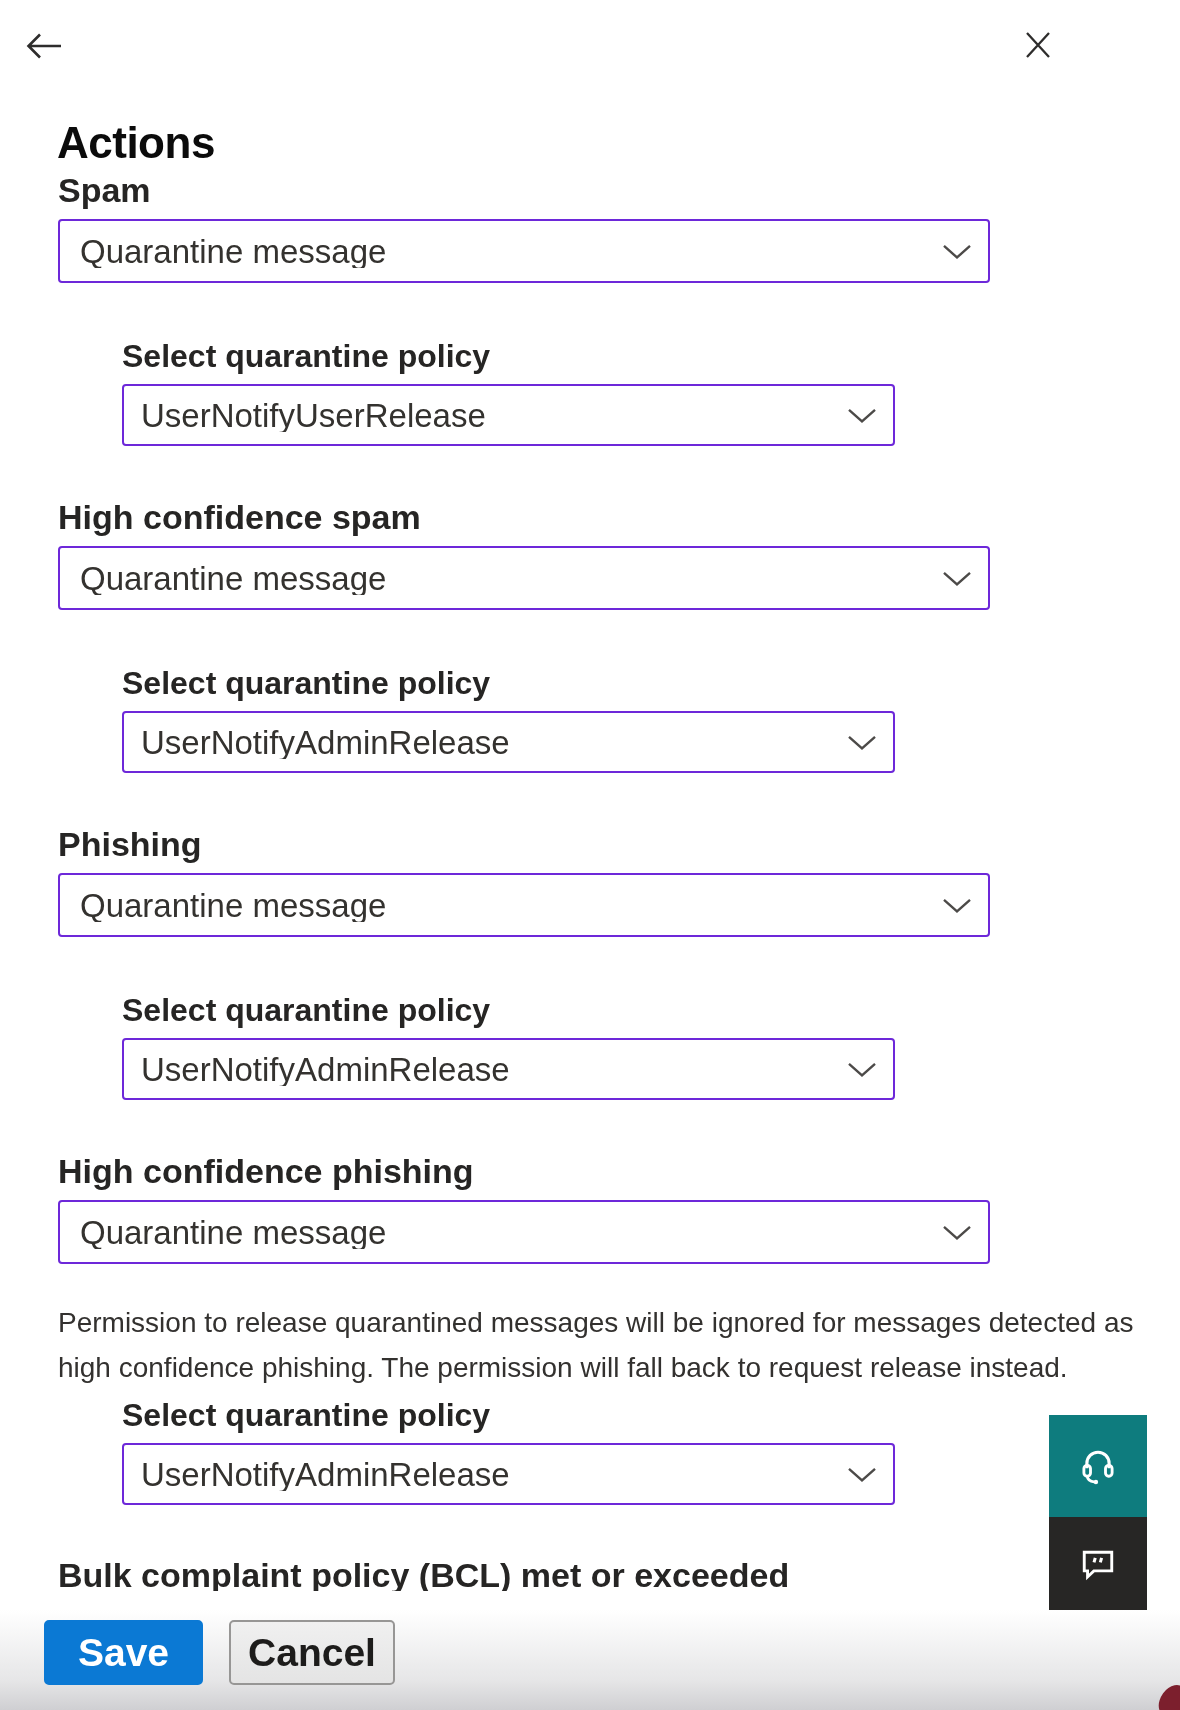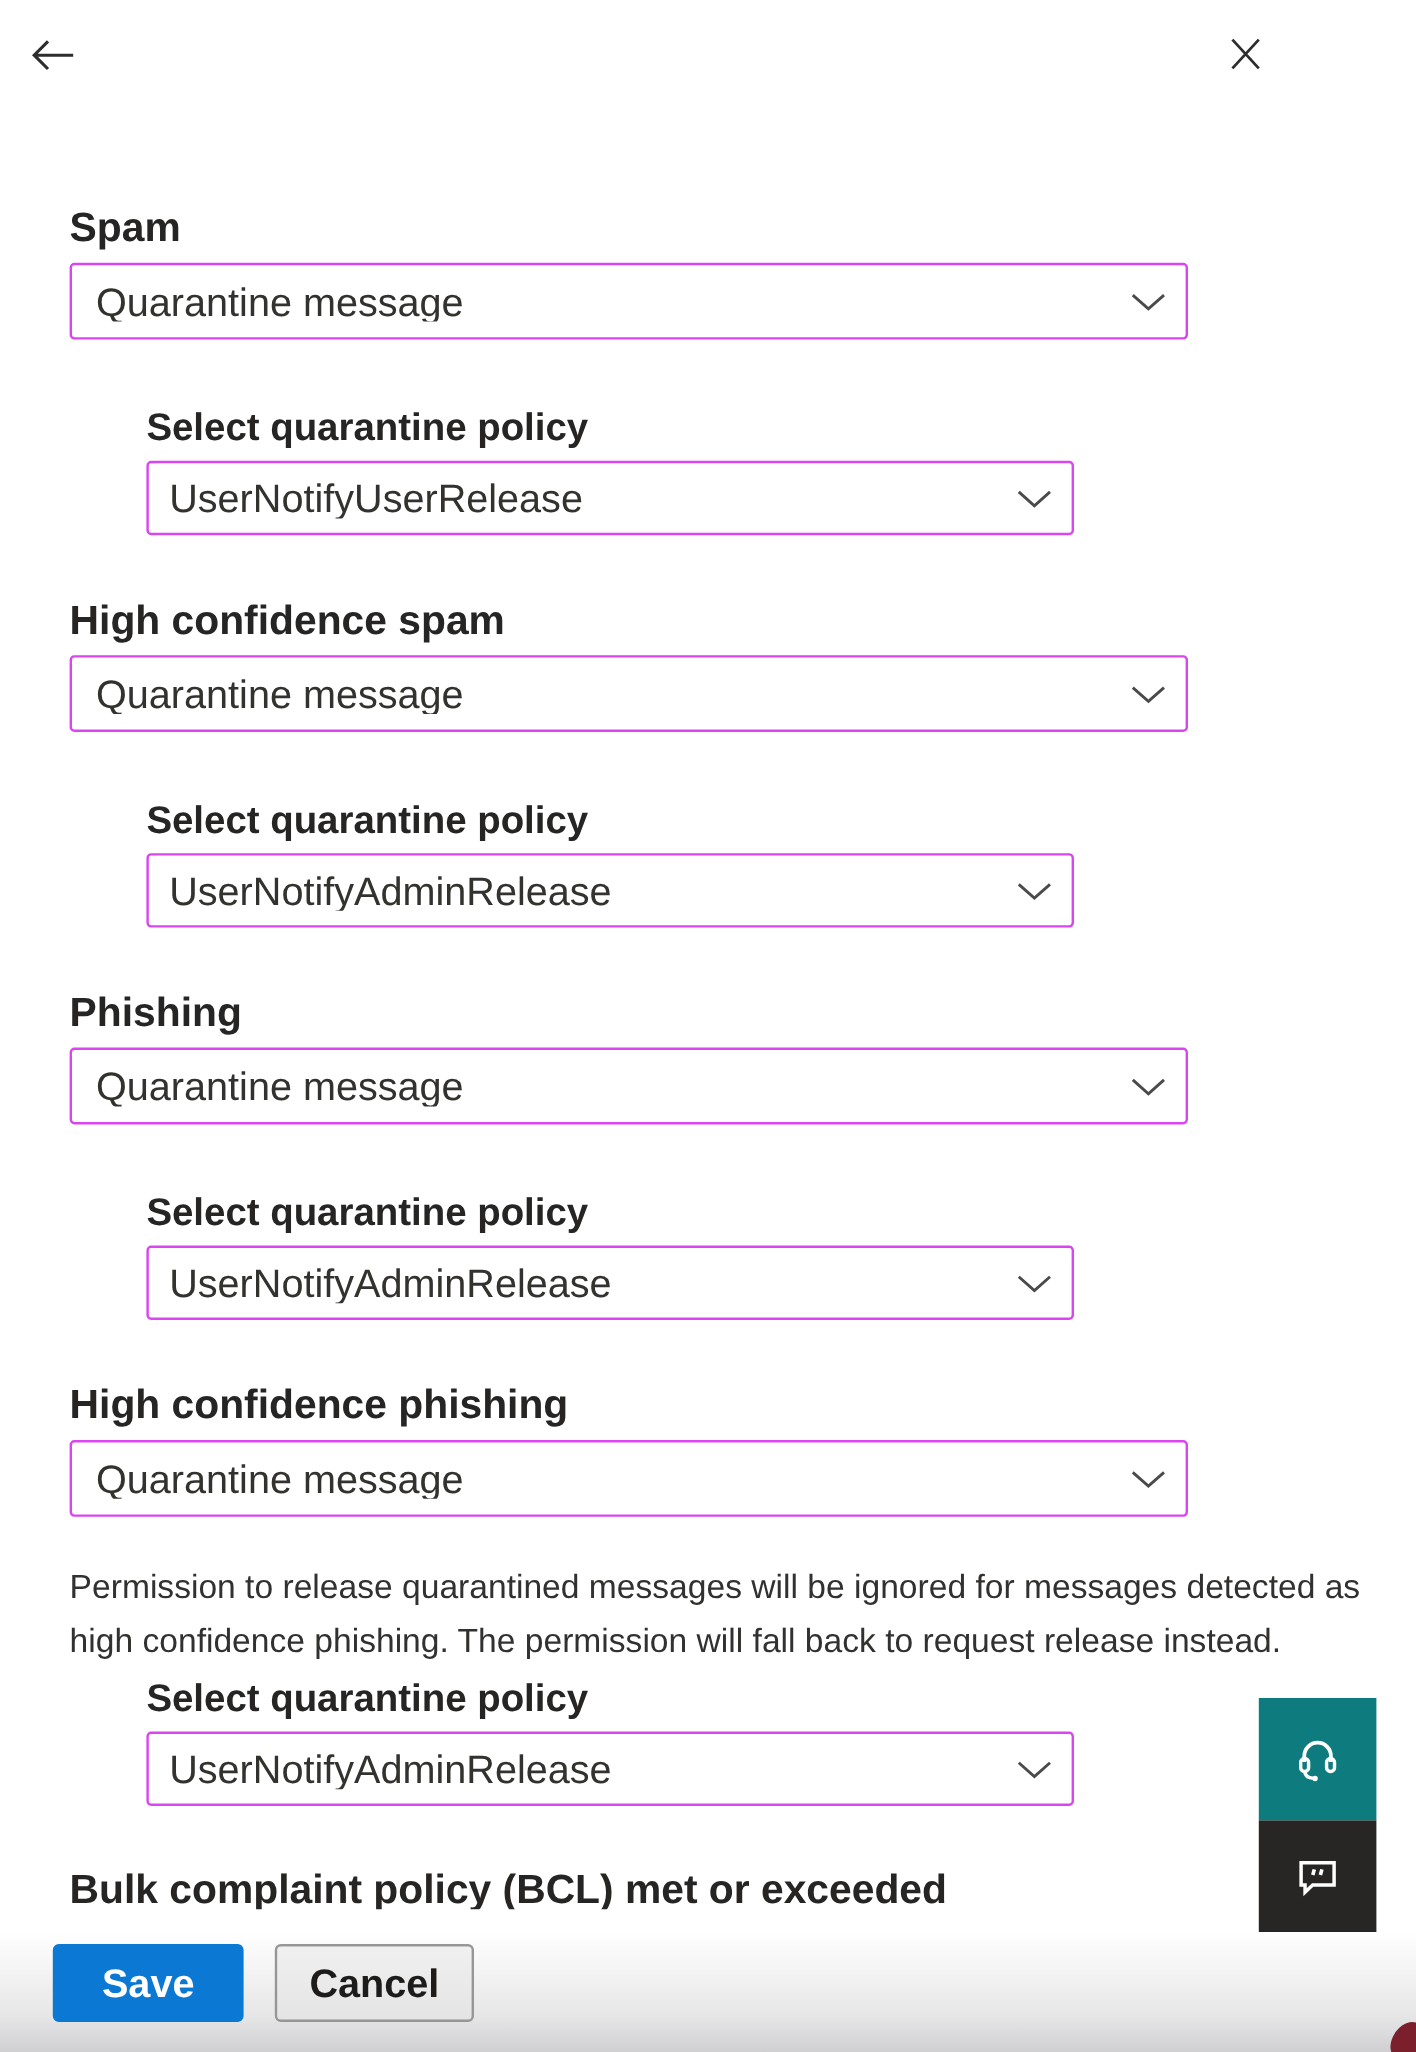--- a/index.html
+++ b/index.html
@@ -15,40 +15,40 @@
     position:absolute;left:57px;top:88px;font-size:44px;font-weight:700;color:#0b0b0b;
     line-height:52px;letter-spacing:-0.5px;
   }
   .sec-label{
     position:absolute;left:58px;font-size:34px;font-weight:600;color:#262524;line-height:44px;white-space:nowrap;
   }
   .sub-label{
     position:absolute;left:122px;font-size:32px;font-weight:600;color:#262524;line-height:42px;white-space:nowrap;
   }
   .combo{
-    position:absolute;box-sizing:border-box;background:#fff;border:2px solid #d946ef;border-radius:4px;
+    position:absolute;box-sizing:border-box;background:#fff;border:2px solid #6d28d9;border-radius:4px;
     display:flex;align-items:center;cursor:pointer;
   }
   .combo-main{left:58px;width:932px;height:64px;padding:0 58px 0 20px;}
   .combo-sub{left:122px;width:773px;height:62px;padding:0 58px 0 17px;}
   .combo-value{
     font-size:33px;color:#34322f;line-height:1;white-space:nowrap;overflow:hidden;
   }
   .chevron{position:absolute;right:16px;top:50%;transform:translateY(-44%);display:flex;}
   .note{
     position:absolute;left:58px;top:1300px;width:1085px;margin:0;
     font-size:28px;line-height:45px;color:#33312f;font-weight:400;
   }
   .clip{
     position:absolute;left:58px;top:1553px;width:820px;height:38px;overflow:hidden;
   }
   .clip .sec-label{position:static;}
   .btn{
     position:absolute;top:1620px;height:65px;box-sizing:border-box;border-radius:5px;
-    font-family:inherit;font-size:33px;font-weight:600;cursor:pointer;
+    font-family:inherit;font-size:39px;font-weight:600;cursor:pointer;
     display:flex;align-items:center;justify-content:center;
   }
   .btn-save{left:44px;width:159px;background:#0b79d4;border:2px solid #0b79d4;color:#ffffff;}
   .btn-cancel{
     left:229px;width:166px;color:#1d1c1b;
     background:linear-gradient(180deg,#f0f0f0 0%,#e4e4e4 100%);border:2px solid #979695;
   }
   .widget{
     position:absolute;left:1049px;width:98px;border:none;cursor:pointer;
     display:flex;align-items:center;justify-content:center;padding:0;
@@ -77,20 +77,21 @@
     </span>
   </button>
   <button class="iconbtn" style="left:1012px;top:19px;" aria-label="Close">
     <span style="display:flex;">
       <svg width="32" height="32" viewBox="0 0 32 32">
           <path d="M5 4 L27 28 M27 4 L5 28" fill="none" stroke="#2e2d2c" stroke-width="2.3"></path>
         </svg>
     </span>
   </button>
 
+  <h1 class="title">Actions</h1>
 
   <div class="sec-label" style="top:168px;">Spam</div>
   <div class="combo combo-main" style="top:219px;" role="combobox">
     <span class="combo-value">Quarantine message</span>
     <span class="chevron">
       <svg width="30" height="16" viewBox="0 0 30 16">
           <path d="M2 2 L15 13.5 L28 2" fill="none" stroke="#4c4a48" stroke-width="2.4"></path>
         </svg>
     </span>
   </div>

